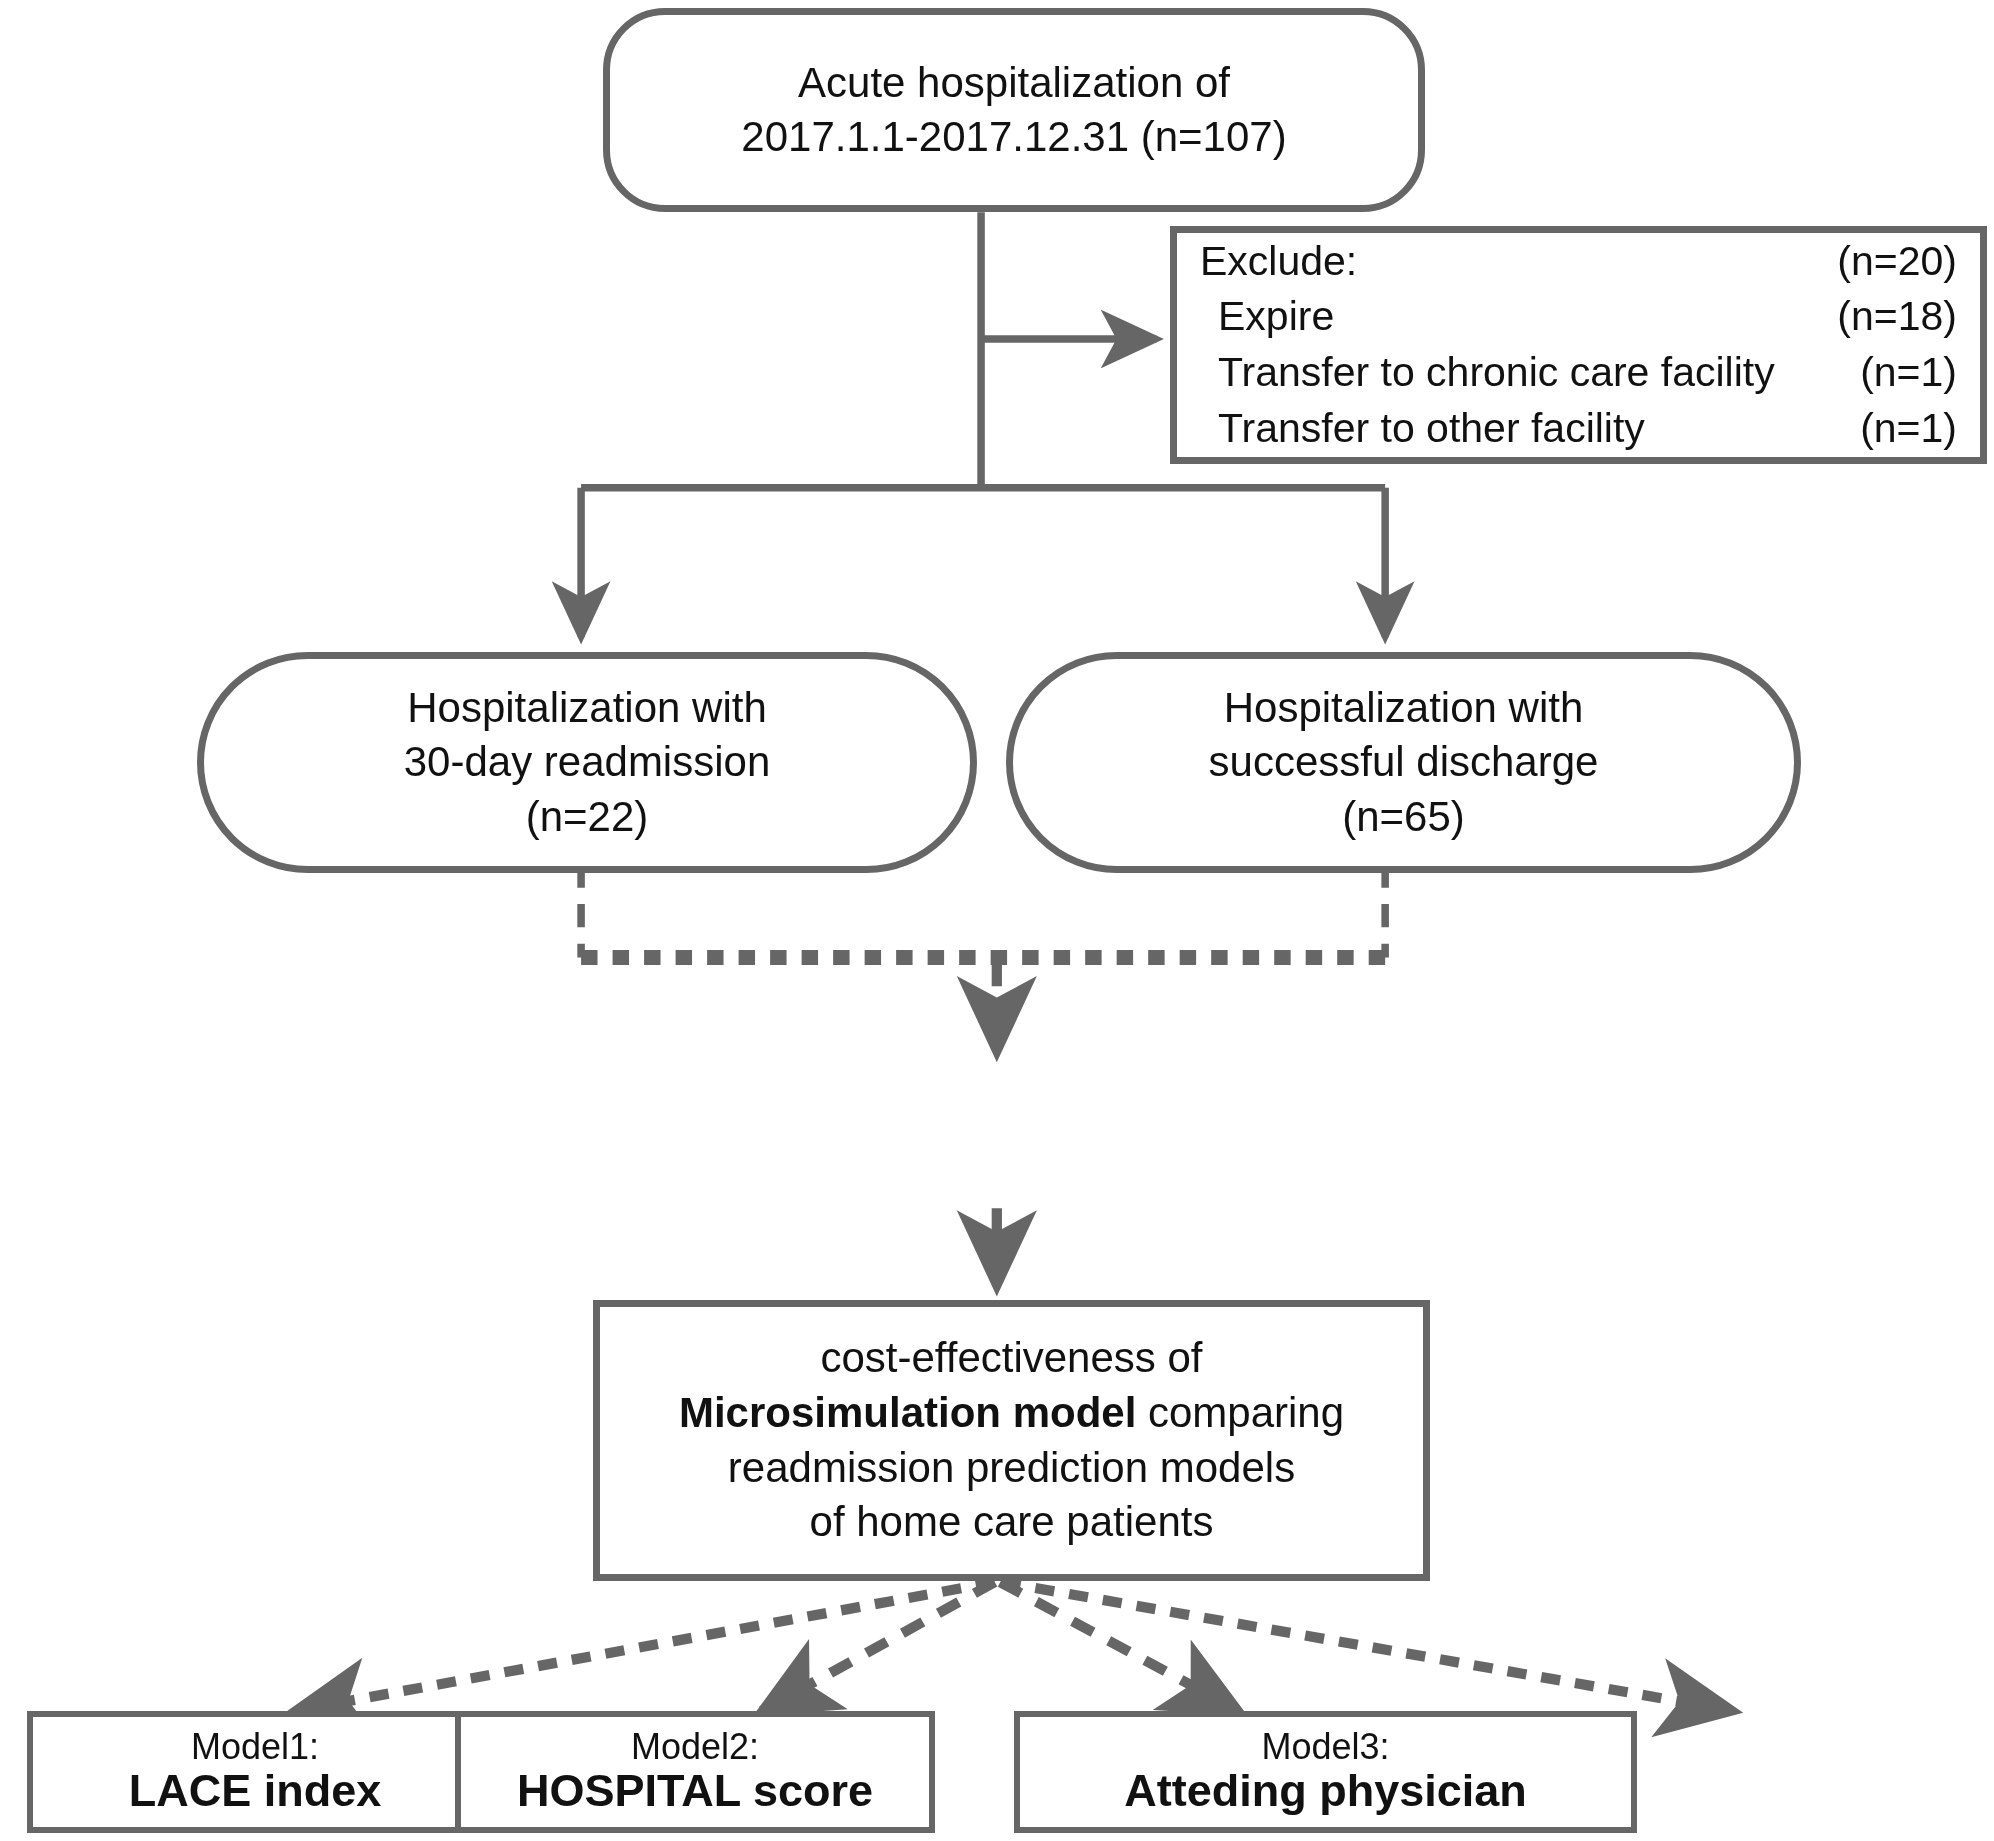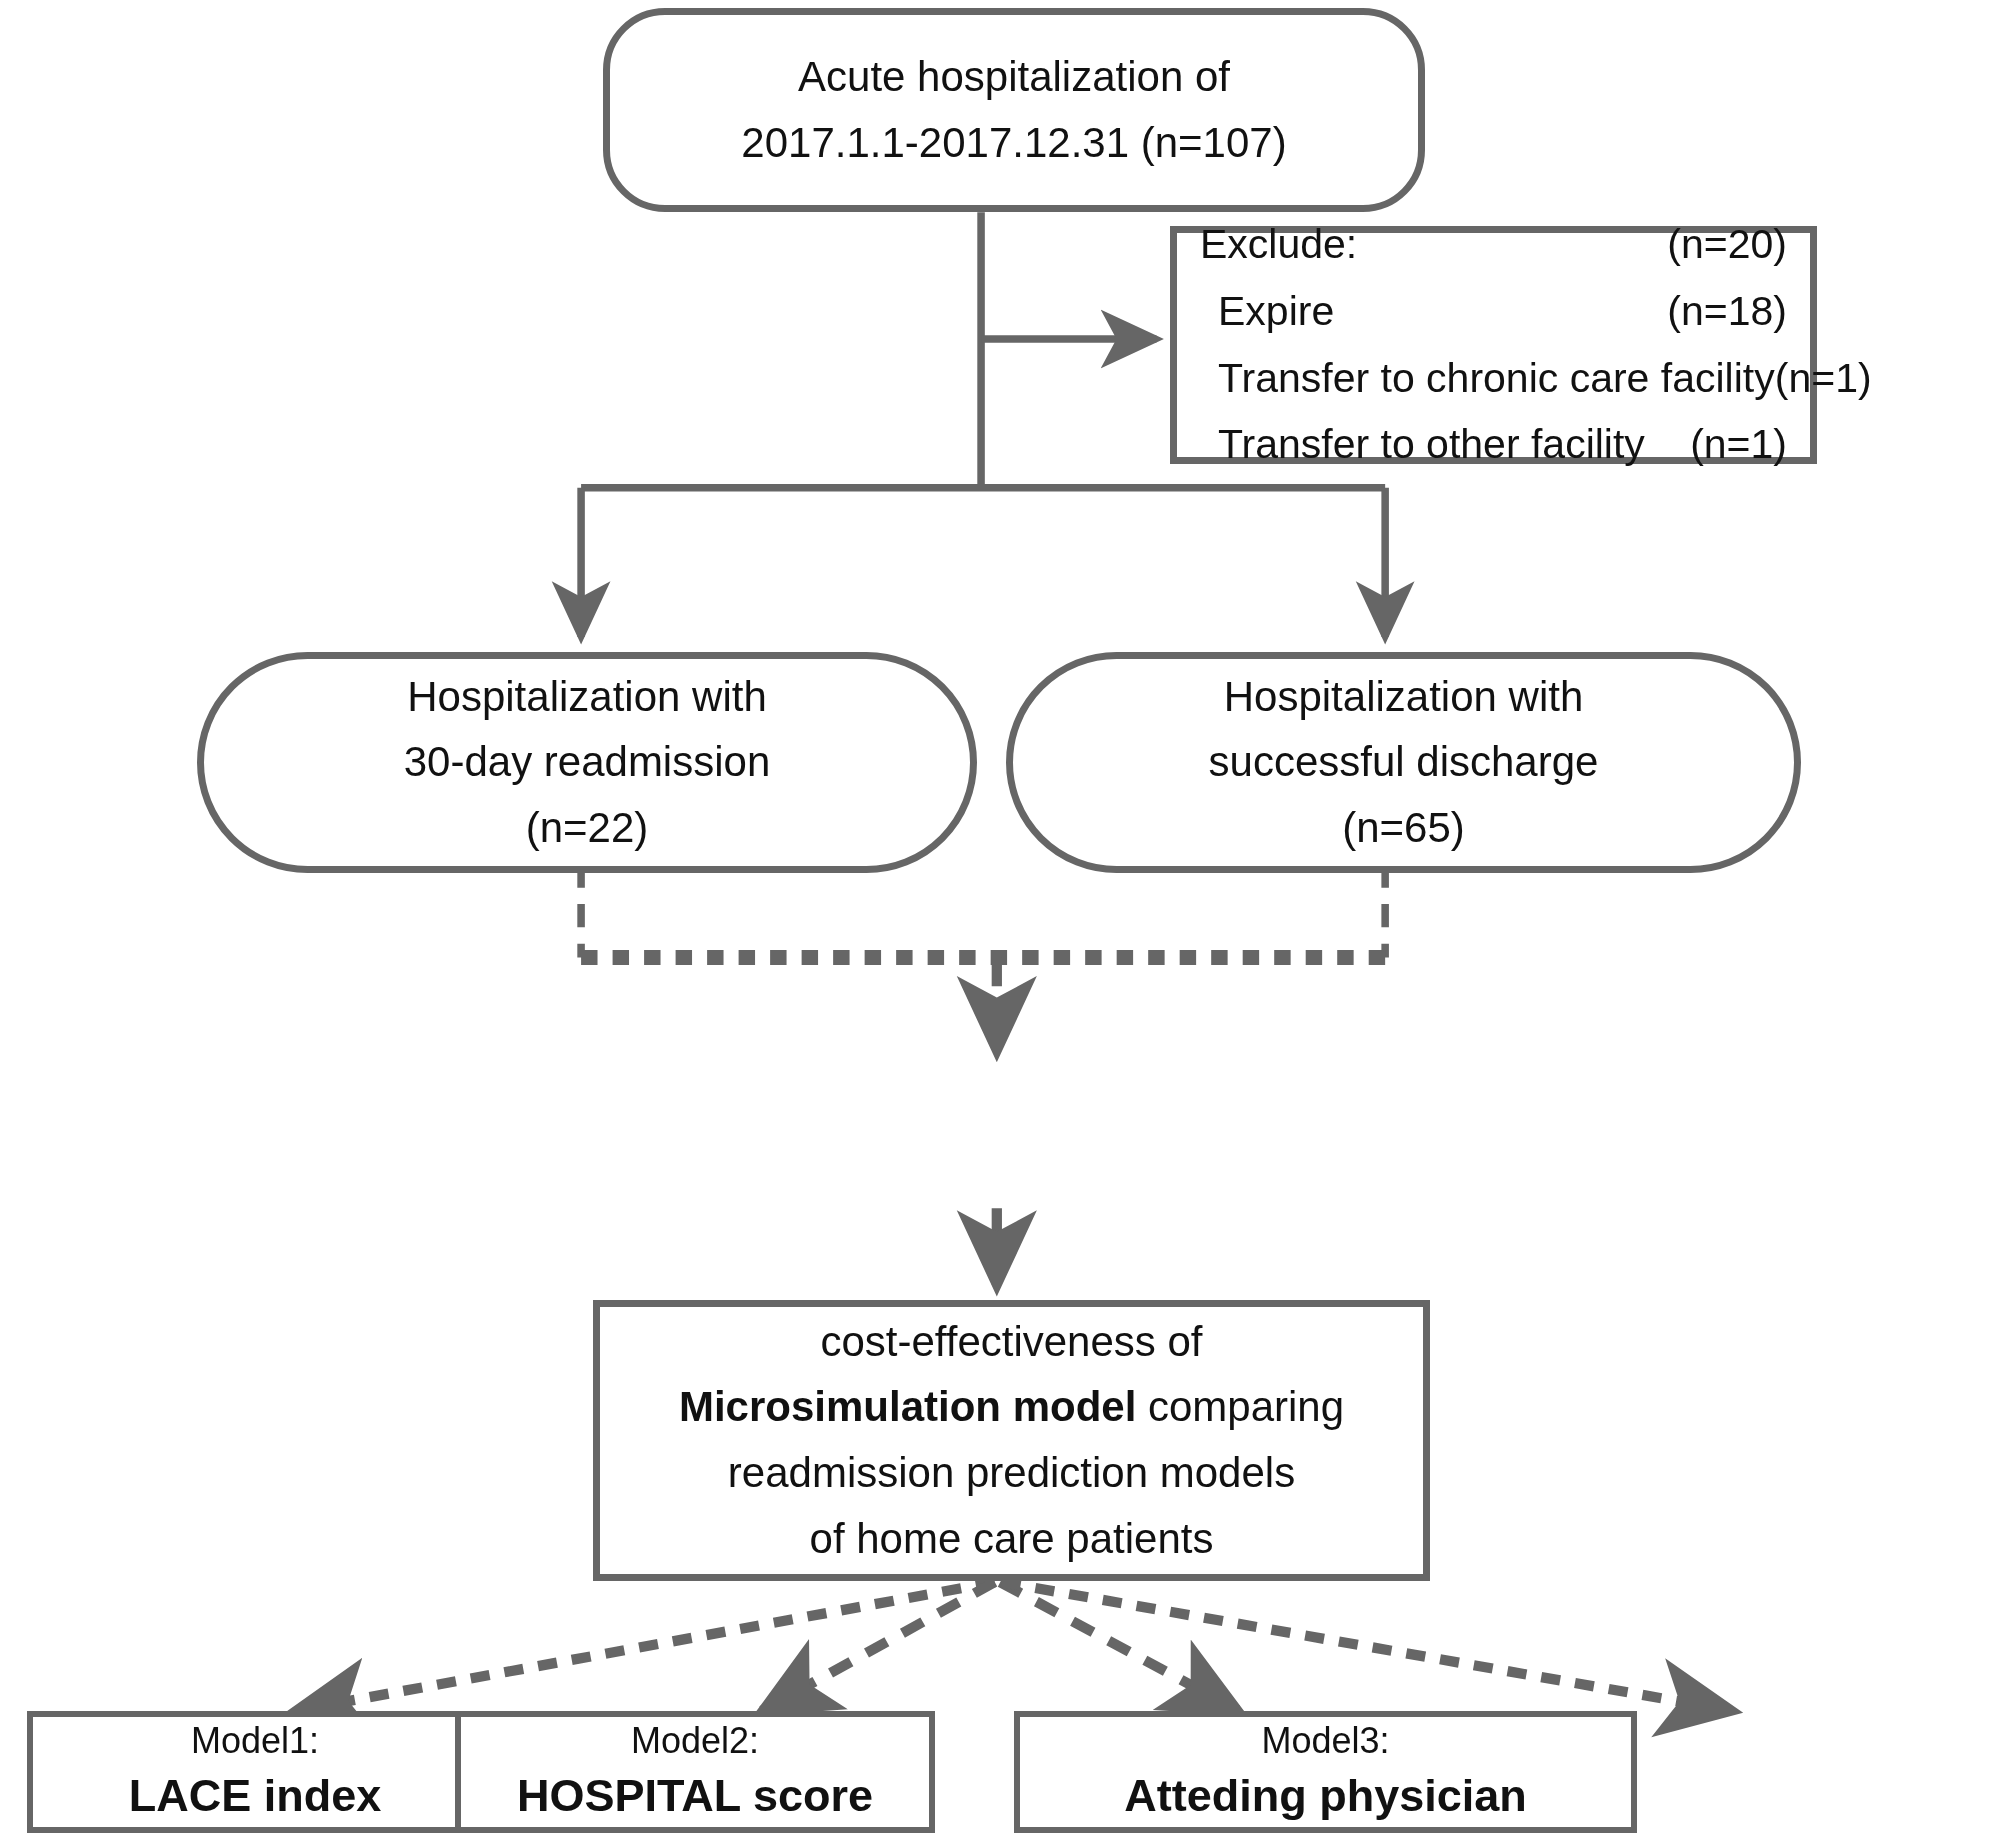--- a/index.html
+++ b/index.html
@@ -27,35 +27,34 @@
     position: absolute;
     box-sizing: border-box;
     background: #ffffff;
     border: 7.5px solid #666666;
     display: flex;
     flex-direction: column;
     align-items: center;
     justify-content: center;
     color: #111111;
     text-align: center;
-    gap: 11px;
   }
   .node .line {
     white-space: nowrap;
     line-height: 1.30;
   }
   
   #node-top {
     left: 603px;  top: 8.2px;  width: 822px; height: 204px;
     border-radius: 62px;
     font-size: 42px;
   }
   
   #node-exclude {
-    left: 1170px; top: 226px; width: 647px; height: 238px;
+    left: 1170px; top: 226px; width: 817px; height: 238px;
     border-radius: 0;
     font-size: 41px;
     align-items: stretch;
     justify-content: center;
     padding: 0 23px;
     text-align: left;
   }
   #node-exclude .ex-row {
     display: flex;
     justify-content: space-between;

